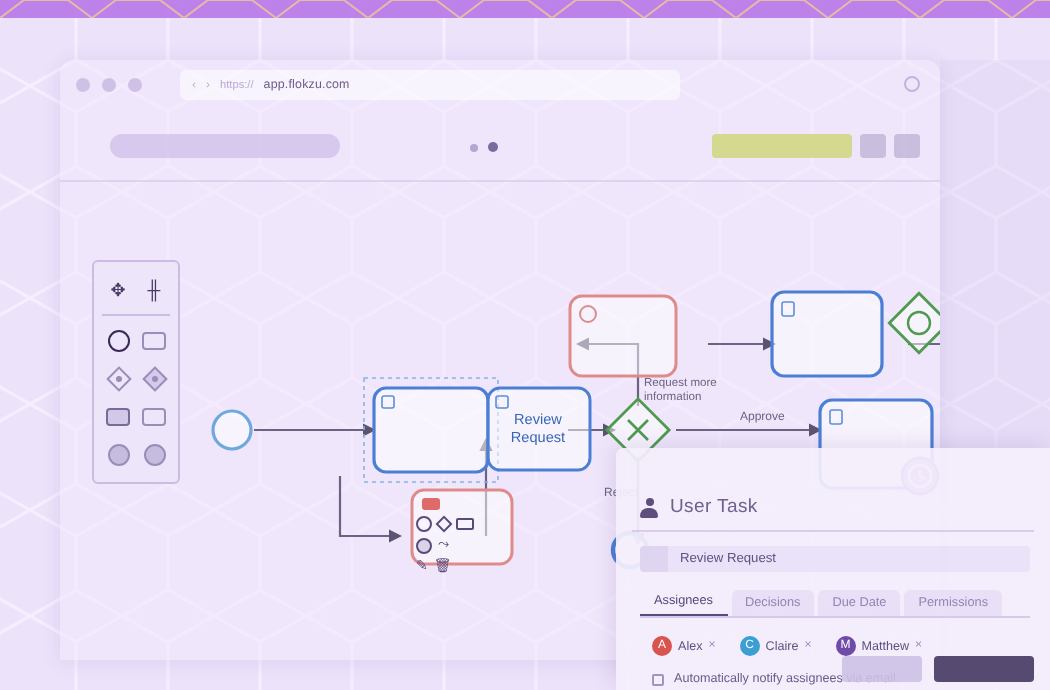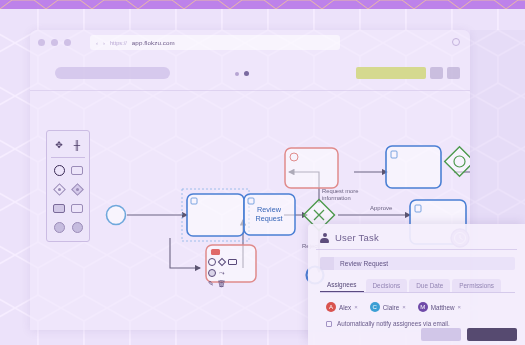--- a/index.html
+++ b/index.html
@@ -81,21 +81,21 @@
   .cx-glyph{font-size:7px;color:#5a4a7a;line-height:8px;}
 
   
   .panel{
     position:absolute;left:308px;top:224px;width:217px;height:121px;
     background:rgba(244,238,252,.93);
     border-radius:4px 0 0 0;
     box-shadow:-2px -2px 10px rgba(90,60,140,.13);
     z-index:10;overflow:hidden;
   }
-  .panel-hd{display:flex;align-items:flex-end;gap:6px;padding:8px 10px 6px 12px;}
+  .panel-hd{display:flex;align-items:flex-end;gap:6px;padding:8px 10px 6px 12px;margin-top:16px;}
   .user-ic{width:9px;height:10px;position:relative;}
   .user-ic::before{content:"";position:absolute;left:2.5px;top:0;width:4px;height:4px;border-radius:50%;background:#5e4d7d;}
   .user-ic::after{content:"";position:absolute;left:0;top:4.5px;width:9px;height:5px;border-radius:4px 4px 1px 1px;background:#5e4d7d;}
   .panel-title{font-size:9.5px;color:#6f6090;letter-spacing:.2px;}
   .panel-sep{height:1px;background:rgba(208,194,232,.75);margin:0 8px;}
   .namerow{display:flex;align-items:center;margin:7px 10px 0 12px;}
   .name-pre{width:14px;height:13px;background:rgba(218,208,238,.85);border-radius:2px 0 0 2px;}
   .name-field{flex:1;height:13px;background:rgba(231,223,247,.8);border-radius:0 2px 2px 0;display:flex;align-items:center;padding-left:6px;box-sizing:border-box;}
   .name-val{font-size:6.6px;color:#5f5182;}
   .tabs{display:flex;gap:2px;margin:8px 10px 0 12px;align-items:flex-end;}

